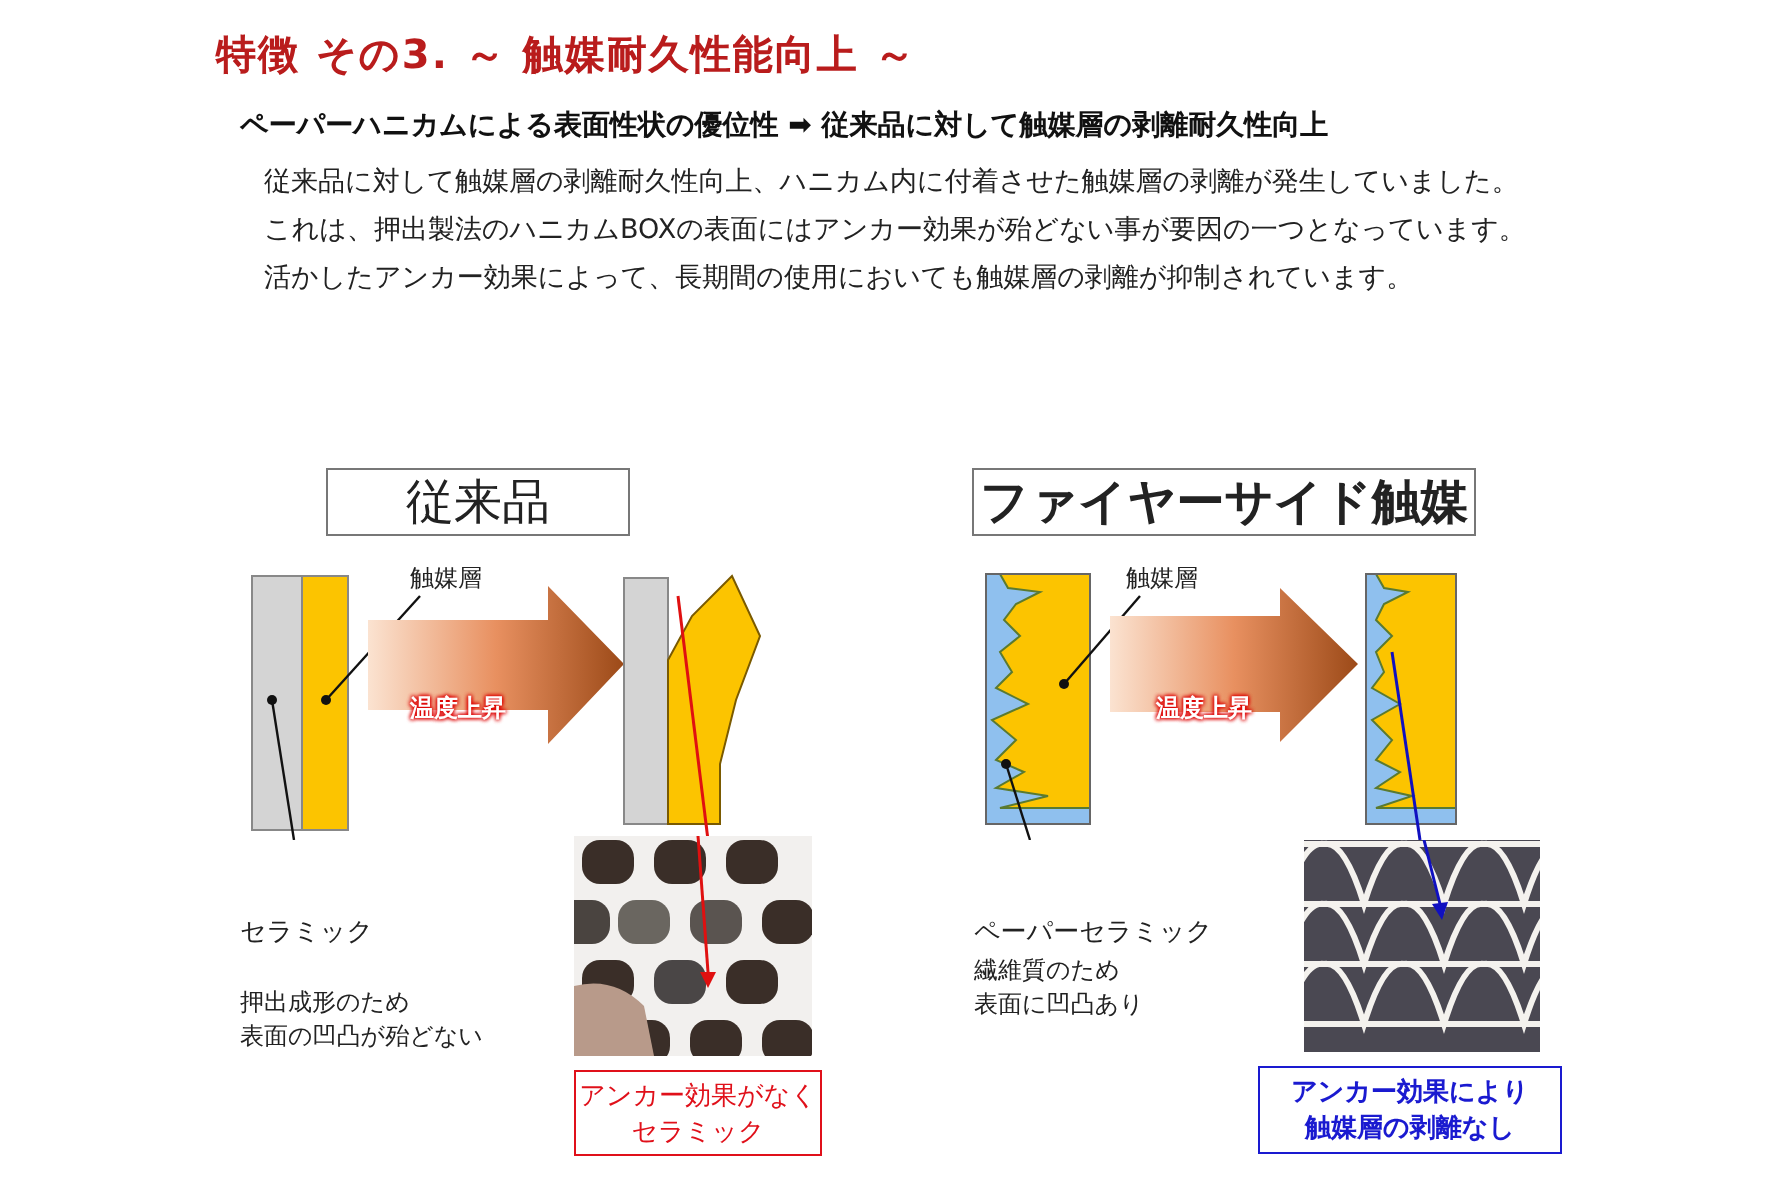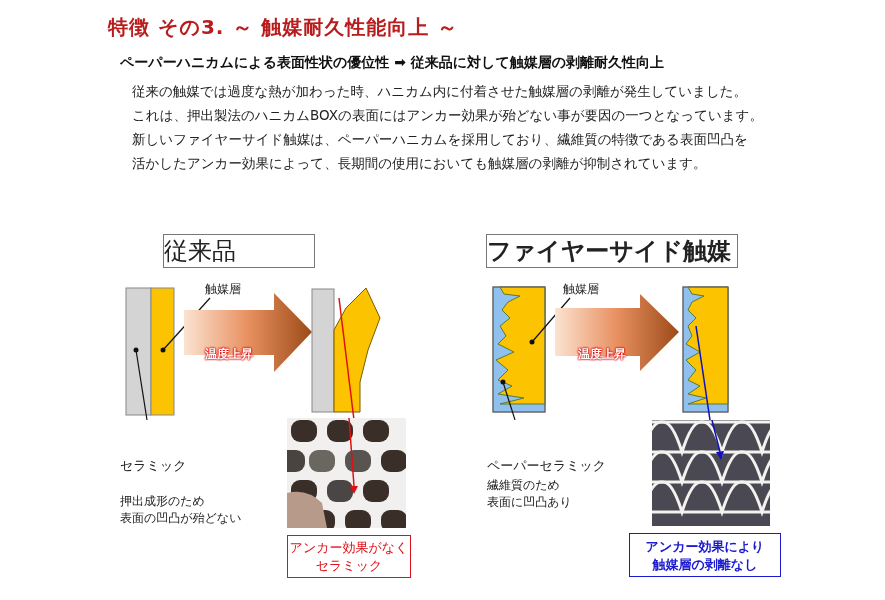--- a/index.html
+++ b/index.html
@@ -2,36 +2,35 @@
 <html><head>
 <meta charset="utf-8">
 <style>
   html,body{margin:0;padding:0;background:#fff;}
   body{width:885px;height:600px;position:relative;overflow:hidden;font-family:"DejaVu Sans",sans-serif;color:#222;}
   .abs{position:absolute;}
   .title{left:108px;top:14px;font-size:20px;font-weight:bold;color:#b91c1c;letter-spacing:1px;white-space:nowrap;}
   .subtitle{left:120px;top:54px;font-size:14px;font-weight:bold;color:#111;white-space:nowrap;}
   .body-text{left:132px;top:79px;font-size:13.5px;line-height:24px;color:#222;white-space:nowrap;}
   .body-text div{height:24px;}
-  .label-box{border:1px solid #777;background:#fff;font-size:24px;color:#222;}
+  .label-box{border:1px solid #777;background:#fff;text-align:center;font-size:24px;color:#222;}
   .lbl{font-size:12px;color:#222;white-space:nowrap;}
   .note{font-size:12px;color:#222;line-height:17px;white-space:nowrap;}
   .callout{text-align:center;font-size:13px;line-height:18px;padding-top:4px;box-sizing:border-box;}
   .photo{overflow:hidden;}
 </style>
 </head>
 <body>
 
 <div class="abs title">特徴 その3. ～ 触媒耐久性能向上 ～</div>
 <div class="abs subtitle">ペーパーハニカムによる表面性状の優位性 ➡ 従来品に対して触媒層の剥離耐久性向上</div>
 
 <div class="abs body-text">
-  <div>従来の触媒では過度な熱が加わった時、ハニカム内に付着させた触媒層の剥離が発生していました。</div>
+  <div>従来品に対して触媒層の剥離耐久性向上、ハニカム内に付着させた触媒層の剥離が発生していました。</div>
   <div>これは、押出製法のハニカムBOXの表面にはアンカー効果が殆どない事が要因の一つとなっています。</div>
-  <div>新しいファイヤーサイド触媒は、ペーパーハニカムを採用しており、繊維質の特徴である表面凹凸を</div>
   <div>活かしたアンカー効果によって、長期間の使用においても触媒層の剥離が抑制されています。</div>
 </div>
 
 <div class="abs label-box" style="left:163px;top:234px;width:150px;height:32px;line-height:32px;">従来品</div>
 
 <svg class="abs" style="left:110px;top:270px;" width="300" height="150" viewBox="0 0 300 150">
   <defs>
     <linearGradient id="arrowGrad" x1="0" x2="1" y1="0" y2="0">
       <stop offset="0" stop-color="#fbe3d1"></stop>
       <stop offset="0.5" stop-color="#e89060"></stop>

